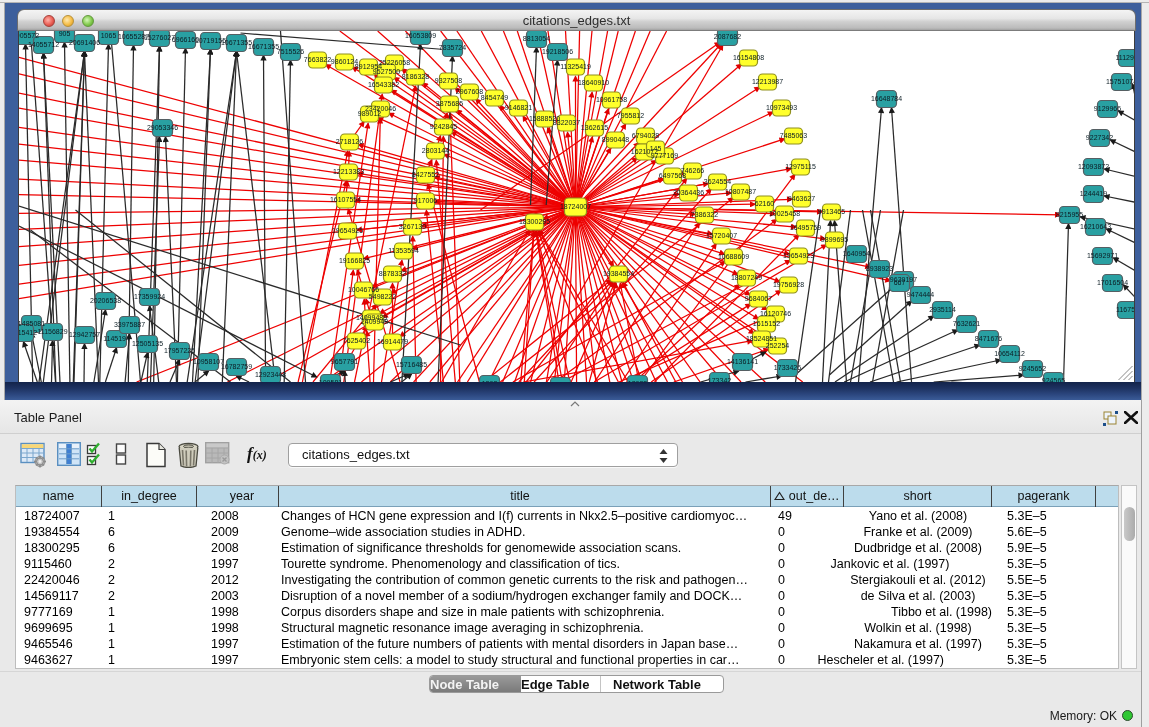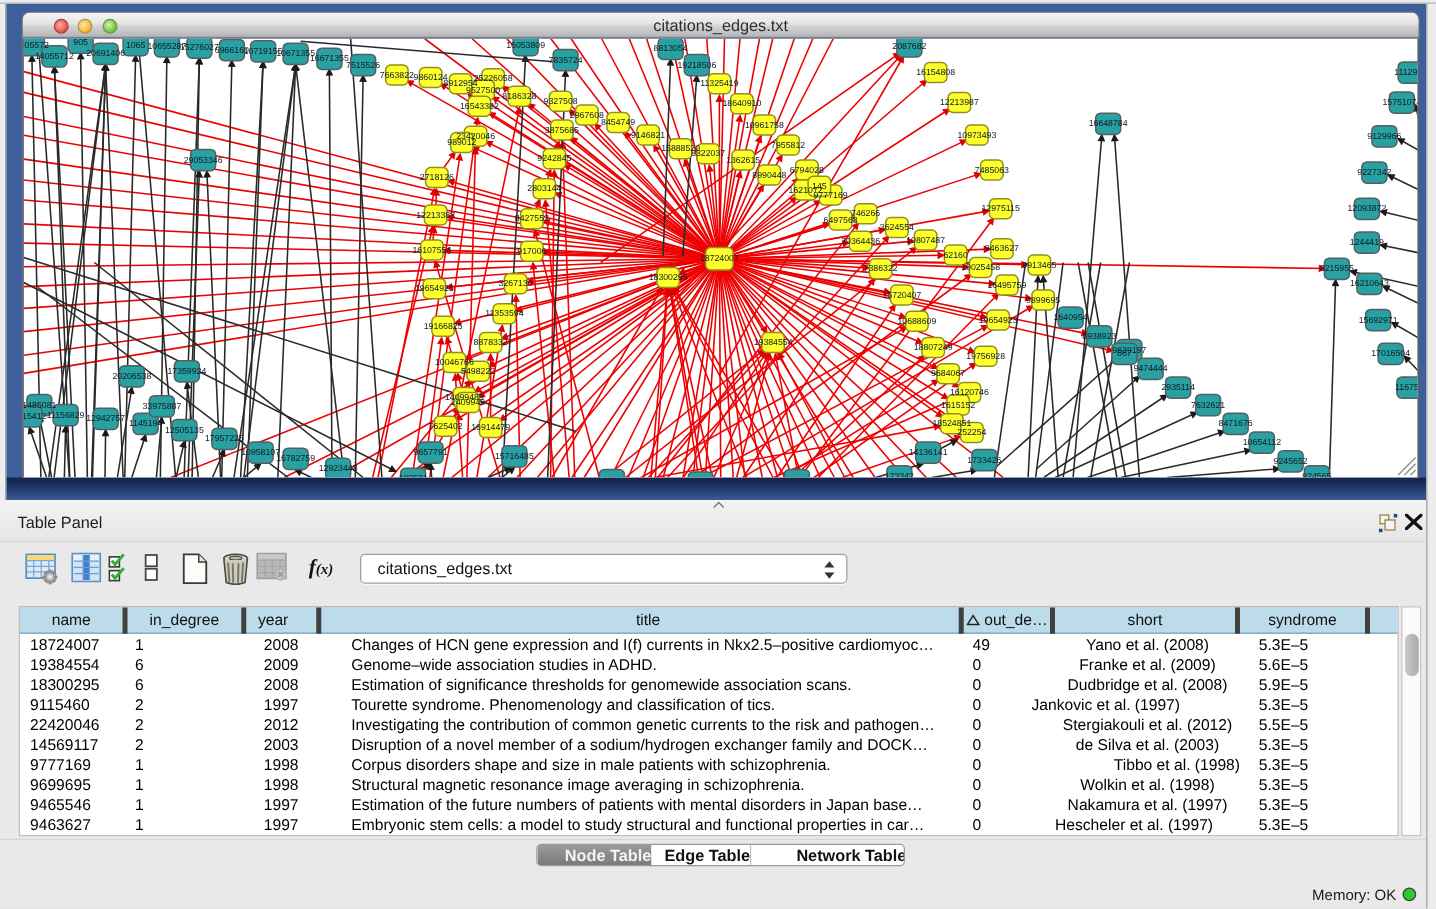--- a/index.html
+++ b/index.html
@@ -38,31 +38,31 @@
 #tbar { position:absolute; left:0; top:34px; width:1141px; height:46px; background:#e9e9e9; }
 .icon { position:absolute; top:8px; }
 #combo { position:absolute; left:288px; top:9px; width:390px; height:24px; background:#ffffff;
   border:1px solid #9f9f9f; border-radius:4px; font-size:13px; color:#111; line-height:22px; padding-left:13px;
   box-shadow:0 1px 0 rgba(255,255,255,.7); }
 
 
 #tbl { position:absolute; left:15px; top:85px; width:1104px; height:184px; background:#fff; border:1px solid #bdbdbd; border-top:1px solid #a8a8a8;}
 #thead { position:absolute; left:0; top:0; width:1102px; height:21px; background:#bcdcec; border-bottom:1px solid #7aa0b8; }
 #thead .hc { position:absolute; top:0; height:21px; line-height:21px; font-size:12.5px; color:#111;
-  text-align:center; border-right:4px solid #404040; }
+  text-align:center; border-right:1px solid #404040; }
 #rows { position:absolute; left:0; top:22px; width:1102px; height:160px; font-size:12.5px; color:#000; }
 .r { position:absolute; left:0; width:1102px; height:16px; line-height:16px; white-space:nowrap; }
 .c { position:absolute; top:0; height:16px; overflow:hidden; }
 #vsb { position:absolute; left:1121px; top:85px; width:16px; height:184px; background:#fafafa; border:1px solid #c4c4c4; }
 #vsb .th { position:absolute; left:2px; top:21px; width:11px; height:34px; background:linear-gradient(to right,#c9c9c9,#ababab); border-radius:6px; }
 
 
 #tabs { position:absolute; left:429px; top:275px; width:295px; height:18px; border:1px solid #9a9a9a;
   border-radius:4px; background:#ffffff; font-size:13px; overflow:hidden; }
-#tabs .seg { position:absolute; top:0; height:18px; line-height:17px; text-align:right; color:#111; font-weight:bold; }
+#tabs .seg { position:absolute; top:0; height:18px; line-height:17px; text-align:left; color:#111; font-weight:bold; }
 #seg1 { left:0; width:91px; background:linear-gradient(to bottom,#9a9a9a,#767676); color:#f4f4f4 !important; }
 #seg2 { left:91px; width:80px; border-right:1px solid #c4c4c4; }
 #seg3 { left:183px; width:112px; }
 #tabline { position:absolute; left:0; top:271px; width:1141px; height:1px; background:#d6d6d6; }
 
 
 #mem { position:absolute; right:32px; top:309px; font-size:12px; color:#1a1a1a; }
 #memdot { position:absolute; left:1122px; top:310px; width:11px; height:11px; border-radius:50%;
   background:#2fc733; border:1px solid #2c4a2c; }
 </style>
@@ -738,27 +738,27 @@
         <svg style="position:absolute;right:9px;top:5px" width="9" height="14" viewBox="0 0 9 14">
           <path d="M4.5 0 L8.5 5 H0.5 Z" fill="#333"></path>
             <path d="M4.5 14 L8.5 9 H0.5 Z" fill="#333"></path>
         </svg>
       </div>
     </div>
     <div id="tbl">
       <div id="thead">
           <div class="hc" style="left:0px;width:86px">name</div>
           <div class="hc" style="left:86px;width:95px">in_degree</div>
-          <div class="hc" style="left:168px;width:73px">year</div>
+          <div class="hc" style="left:190px;width:73px">year</div>
           <div class="hc" style="left:254px;width:501px">title</div>
           <div class="hc" style="left:755px;width:73px"><svg width="11" height="10" viewBox="0 0 11 10" style="vertical-align:-1px">
               <path d="M5.5 1.5 L10 8.5 H1 Z" fill="none" stroke="#222" stroke-width="1.2"></path>
             </svg> out_de…</div>
           <div class="hc" style="left:828px;width:148px">short</div>
-          <div class="hc" style="left:976px;width:104px">syndrome</div>
+          <div class="hc" style="left:976px;width:104px">pagerank</div>
         </div>
       <div id="rows">
           <div class="r" style="top:0px">
             <div class="c" style="left:8px;width:78px">18724007</div>
             <div class="c" style="left:92px;width:85px">1</div>
             <div class="c" style="left:195px;width:59px">2008</div>
             <div class="c" style="left:265px;width:488px">Changes of HCN gene expression and I(f) currents in Nkx2.5–positive cardiomyoc…</div>
             <div class="c" style="left:762px;width:64px">49</div>
             <div class="c" style="left:828px;width:148px;text-align:center">Yano et al. (2008)</div>
             <div class="c" style="left:991px;width:88px">5.3E–5</div>
@@ -780,21 +780,21 @@
             <div class="c" style="left:762px;width:64px">0</div>
             <div class="c" style="left:828px;width:148px;text-align:center">Dudbridge et al. (2008)</div>
             <div class="c" style="left:991px;width:88px">5.9E–5</div>
           </div>
           <div class="r" style="top:48px">
             <div class="c" style="left:8px;width:78px">9115460</div>
             <div class="c" style="left:92px;width:85px">2</div>
             <div class="c" style="left:195px;width:59px">1997</div>
             <div class="c" style="left:265px;width:488px">Tourette syndrome. Phenomenology and classification of tics.</div>
             <div class="c" style="left:762px;width:64px">0</div>
-            <div class="c" style="left:780px;width:148px;text-align:right">Jankovic et al. (1997)</div>
+            <div class="c" style="left:800px;width:148px;text-align:center">Jankovic et al. (1997)</div>
             <div class="c" style="left:991px;width:88px">5.3E–5</div>
           </div>
           <div class="r" style="top:64px">
             <div class="c" style="left:8px;width:78px">22420046</div>
             <div class="c" style="left:92px;width:85px">2</div>
             <div class="c" style="left:195px;width:59px">2012</div>
             <div class="c" style="left:265px;width:488px">Investigating the contribution of common genetic currents to the risk and pathogen…</div>
             <div class="c" style="left:762px;width:64px">0</div>
             <div class="c" style="left:828px;width:148px;text-align:center">Stergiakouli et al. (2012)</div>
             <div class="c" style="left:991px;width:88px">5.5E–5</div>
@@ -834,21 +834,21 @@
             <div class="c" style="left:762px;width:64px">0</div>
             <div class="c" style="left:828px;width:148px;text-align:center">Nakamura et al. (1997)</div>
             <div class="c" style="left:991px;width:88px">5.3E–5</div>
           </div>
           <div class="r" style="top:144px">
             <div class="c" style="left:8px;width:78px">9463627</div>
             <div class="c" style="left:92px;width:85px">1</div>
             <div class="c" style="left:195px;width:59px">1997</div>
             <div class="c" style="left:265px;width:488px">Embryonic stem cells: a model to study structural and functional properties in car…</div>
             <div class="c" style="left:762px;width:64px">0</div>
-            <div class="c" style="left:828px;width:148px;text-align:left">Hescheler et al. (1997)</div>
+            <div class="c" style="left:780px;width:148px;text-align:right">Hescheler et al. (1997)</div>
             <div class="c" style="left:991px;width:88px">5.3E–5</div>
           </div>
         </div>
     </div>
     <div id="vsb">
         <div class="th"></div>
       </div>
     <div id="tabline"></div>
     <div id="tabs">
       <div class="seg" id="seg1">Node Table</div>

